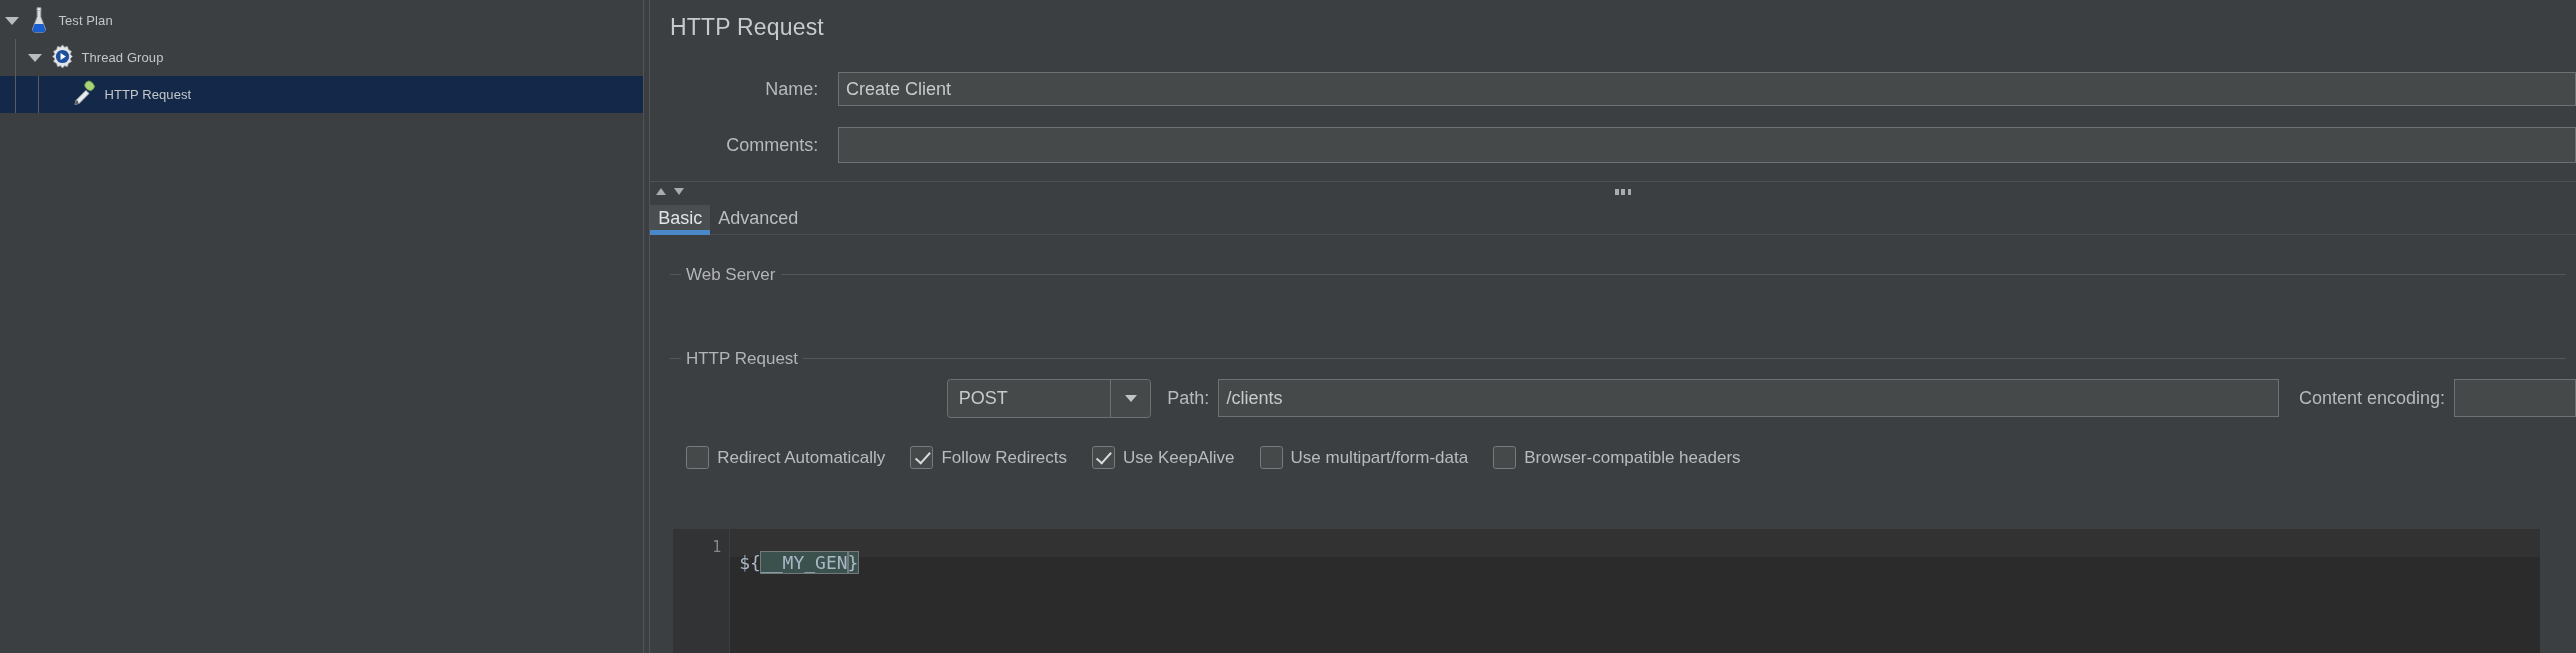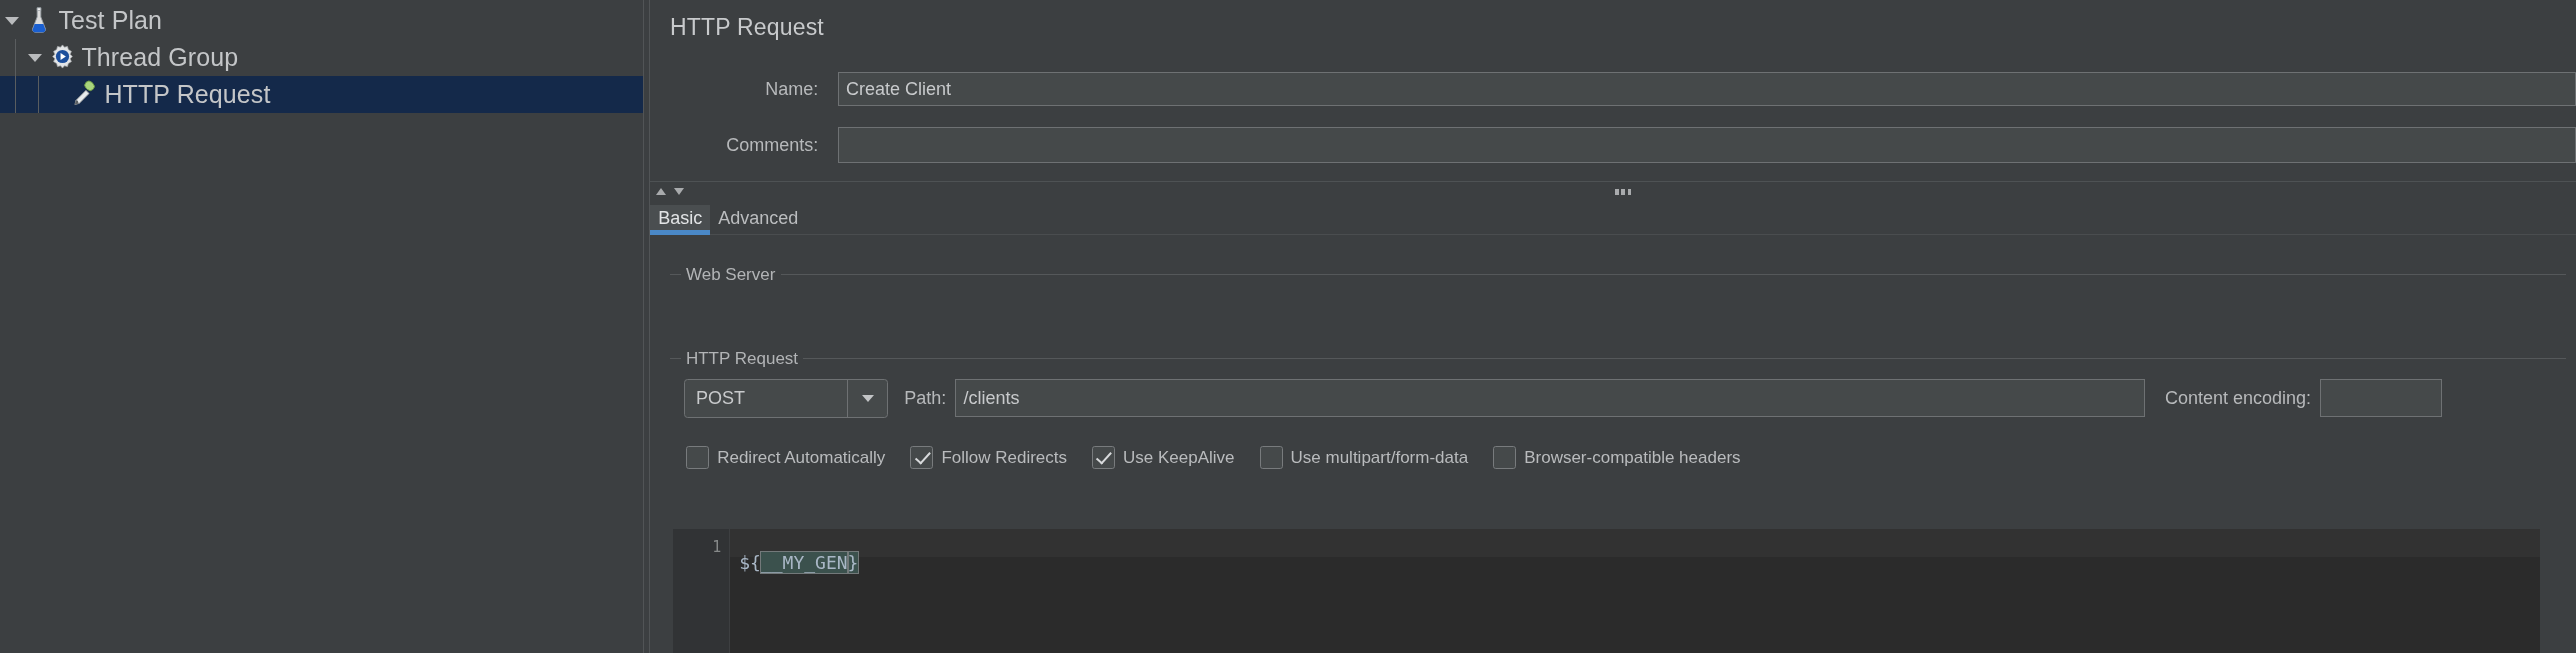--- a/index.html
+++ b/index.html
@@ -65,21 +65,21 @@
     border-top: 8px solid #b9bbbd;
   }
   .tree-icon {
     flex: 0 0 30px;
     width: 30px;
     height: 37px;
     position: relative;
     margin-right: 5.4px;
   }
   .tree-label {
-    font-size: 25px;
+    font-size: 13px;
     color: #c4c6c8;
     white-space: nowrap;
     letter-spacing: 0.1px;
   }
 
   
   .ic-flask { position:absolute; left:7.2px; top:5.4px; width:18px; height:27px; }
   
   .ic-gear { position:absolute; left:3.6px; top:5.4px; width:25px; height:25px; }
   
@@ -255,21 +255,21 @@
   
   #ws-row { top: 291px; height: 38px; }
   #proto-label { margin-left: 34px; }
   #proto-field { margin-left: 7.2px; width: 163px; height: 38px; }
   #server-label { margin-left: 21.5px; }
   #server-field { margin-left: 9px; width: 904px; height: 38px; }
   #port-label { margin-left: 21.5px; }
   #port-field { margin-left: 9px; width: 269px; height: 38px; }
 
   
-  #hr-row { top: 379px; height: 38px; }
+  #hr-row { top: 379px; height: 38px; justify-content: flex-end; }
   .combo {
     position: relative;
     background: #45494a;
     border: 0.9px solid #6e7173;
     border-radius: 3.6px;
     box-sizing: border-box;
     height: 39px;
     display: flex;
     align-items: center;
     margin-left: 34px;
@@ -289,21 +289,21 @@
     align-items: center;
     justify-content: center;
   }
   .combo .arrowbox::after {
     content:"";
     border-left: 6.3px solid transparent;
     border-right: 6.3px solid transparent;
     border-top: 7.2px solid #c2c4c6;
   }
   #path-label { margin-left: 16px; }
-  #path-field { margin-left: 9px; width: 1190px; height: 38px; }
+  #path-field { margin-left: 9px; width: 1061px; height: 38px; }
   #ce-label { margin-left: 19.7px; }
   #ce-field { margin-left: 9px; width: 122px; height: 38px; }
 
   
   #cb-row {
     top: 446px;
     height: 36px;
     align-items: flex-start;
     padding-left: 36px;
     box-sizing: border-box;

